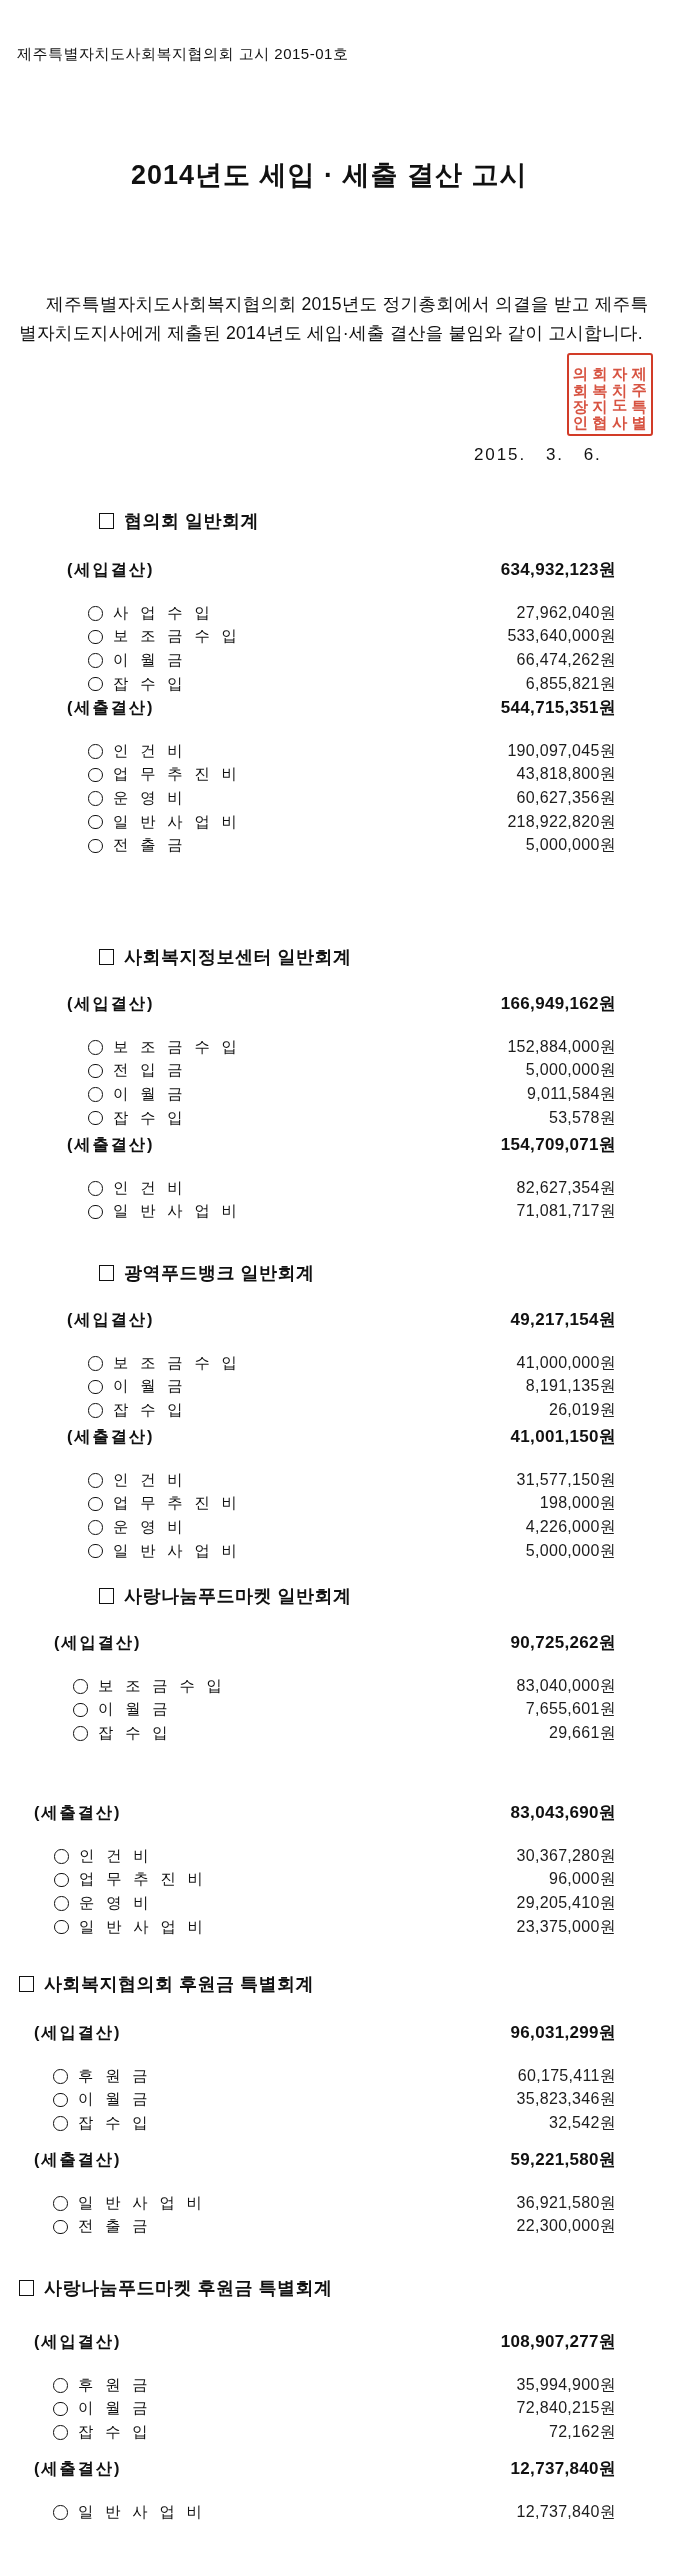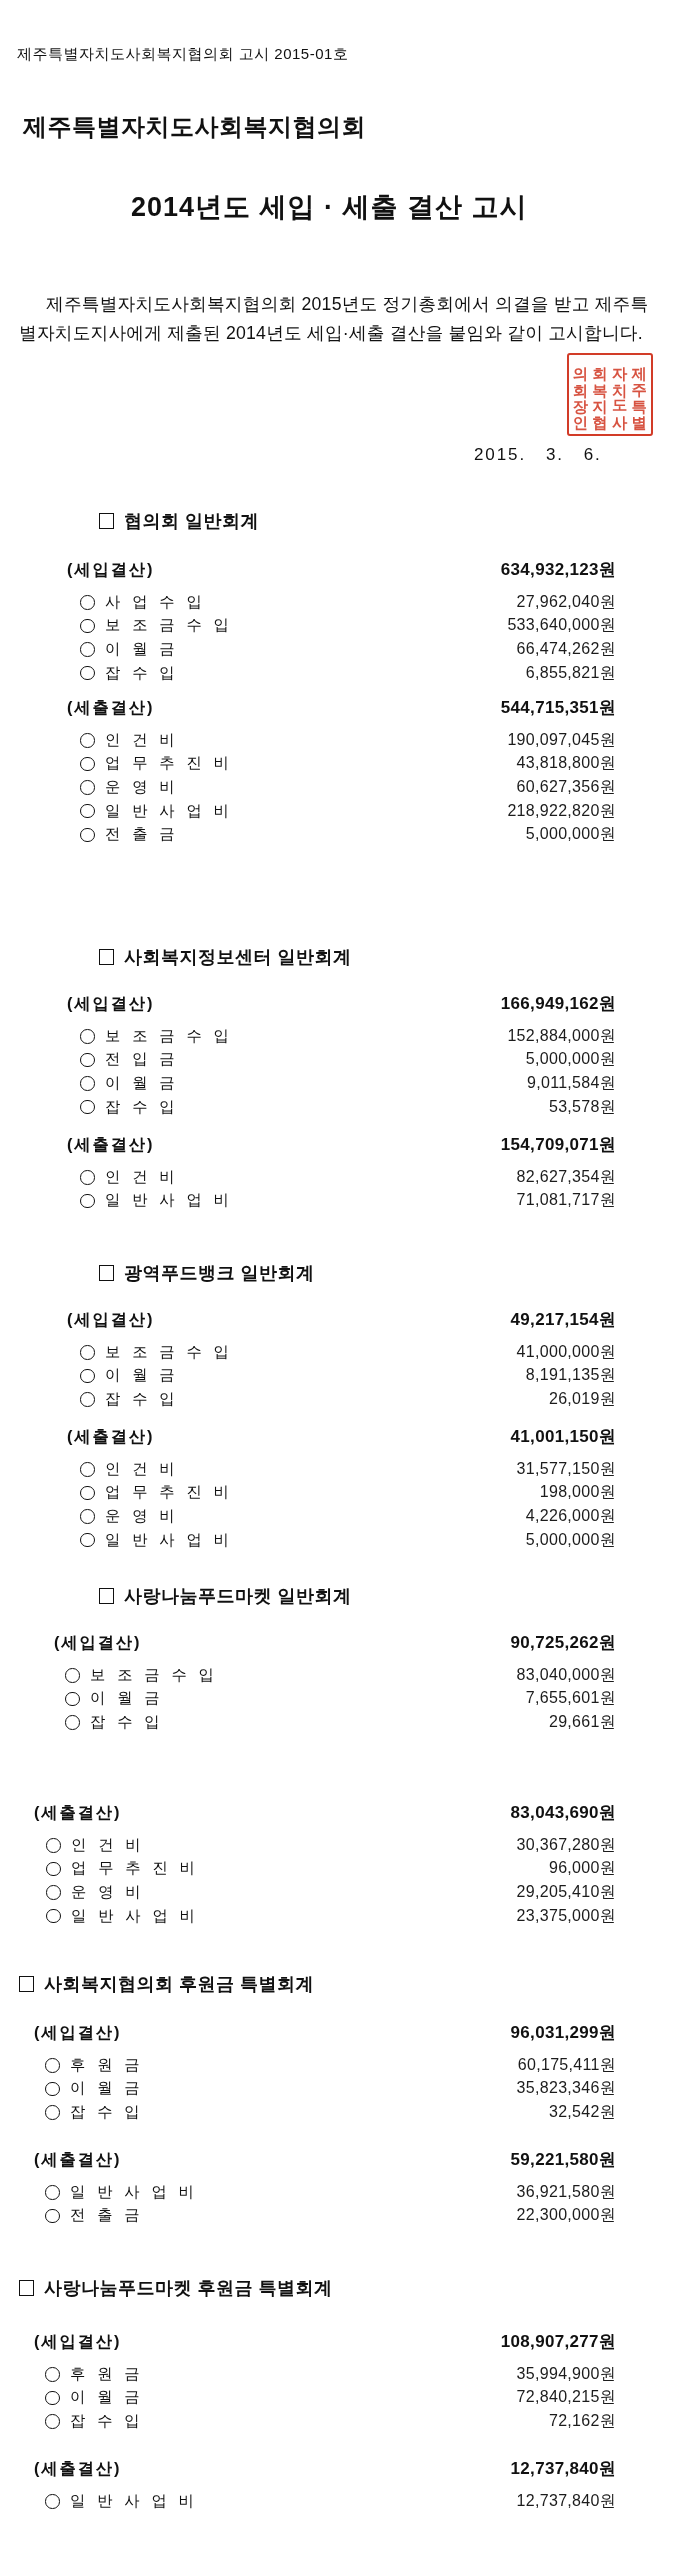--- a/index.html
+++ b/index.html
@@ -9,21 +9,21 @@
     margin:0 auto;
     background:#ffffff;
     font-family:"Liberation Sans","DejaVu Sans",sans-serif;
     color:#111;
     overflow:hidden;
   }
   
   .notice-no{position:absolute;left:17px;top:45px;font-size:15px;letter-spacing:0.5px;}
   
   .org-heading{position:absolute;left:23px;top:111px;font-size:24px;font-weight:bold;letter-spacing:0.5px;}
-  .doc-title{position:absolute;left:131px;top:157px;font-size:27px;font-weight:bold;letter-spacing:1px;margin-top:32px;}
+  .doc-title{position:absolute;left:131px;top:157px;font-size:27px;font-weight:bold;letter-spacing:1px;}
   
   .body-par{position:absolute;left:19px;top:290px;width:655px;font-size:17.7px;line-height:29px;letter-spacing:0.2px;}
   .body-par .l1{padding-left:27px;}
   
   .sign-line{position:absolute;left:251px;top:383px;font-size:17px;letter-spacing:1.4px;white-space:pre;z-index:1;}
   .seal{
     position:absolute;left:567px;top:353px;width:82px;height:79px;
     border:2.9px solid #d23b27;border-radius:2.9px;
     background:rgba(255,252,251,0.55);
     display:flex;align-items:center;justify-content:center;
@@ -38,40 +38,39 @@
   
   .sec-header{position:absolute;display:flex;align-items:center;gap:9.6px;font-size:18px;font-weight:bold;letter-spacing:0.5px;}
   .h-a{left:53px;margin-left:46px;} .h-b{left:19px;}
   .sq{width:13.4px;height:13.4px;border:1.9px solid #111;flex:none;}
   .hd0{top:509px}.hd1{top:945px}.hd2{top:1261px}.hd3{top:1584px}.hd4{top:1972px}.hd5{top:2276px}
   
   .block{position:absolute;left:0;right:68px;}
   .rv0{top:558px}.rv1{top:992px}.rv2{top:1308px}.rv3{top:1631px}.rv4{top:2021px}.rv5{top:2330px}
   .xp0{top:696px}.xp1{top:1133px}.xp2{top:1425px}.xp3{top:1801px}.xp4{top:2148px}.xp5{top:2457px}
   .row{display:flex;justify-content:space-between;align-items:center;height:23.6px;}
-  .items{margin-top:9px;}
+  .items{margin-top:20px;padding-left:8px;}
   .blabel{font-size:16.3px;font-weight:bold;letter-spacing:1.9px;}
   .bamount{font-size:17px;font-weight:bold;letter-spacing:0.3px;}
   .ilabel{display:flex;align-items:center;font-size:15.3px;letter-spacing:3.8px;}
   .iamount{font-size:16px;letter-spacing:0.3px;color:#1c1c1c;}
   .circ{width:12.5px;height:12.5px;border:1.4px solid #111;border-radius:50%;display:inline-block;margin-right:10.5px;flex:none;}
   
   .ind-a .row.head{padding-left:67px;} .ind-a .row.item{padding-left:80px;}
   .ind-b .row.head{padding-left:54px;} .ind-b .row.item{padding-left:65px;}
   .ind-c .row.head{padding-left:34px;} .ind-c .row.item{padding-left:46px;}
   .ind-d .row.head{padding-left:34px;} .ind-d .row.item{padding-left:45px;}
 </style>
 </head>
 <body>
 
 <div class="page">
 
   <div class="notice-no">제주특별자치도사회복지협의회 고시 2015-01호</div>
 
-  <div class="org-heading">제주특별자치도사회복지협의회</div>
   <div class="doc-title">2014년도 세입 · 세출 결산 고시</div>
 
   <div class="body-par">
     <div class="l1">제주특별자치도사회복지협의회 2015년도 정기총회에서 의결을 받고 제주특</div>
     <div class="l2">별자치도지사에게 제출된 2014년도 세입·세출 결산을 붙임와 같이 고시합니다.</div>
   </div>
 
   <div class="seal">
     <span class="seal-text">제주특별자치도사회복지협의회장인</span>
   </div>

